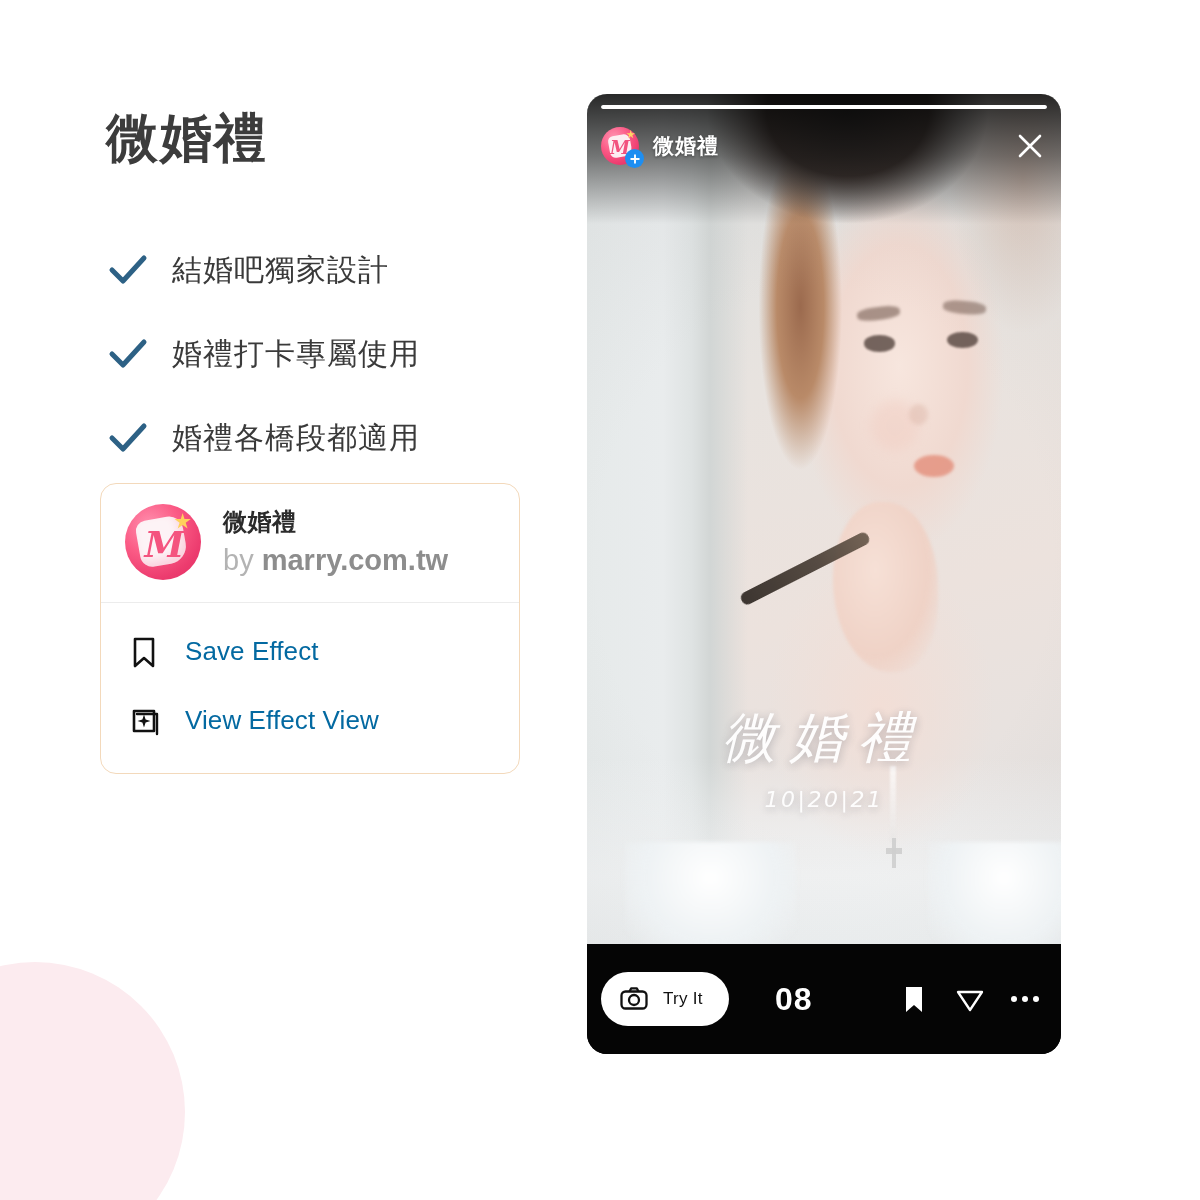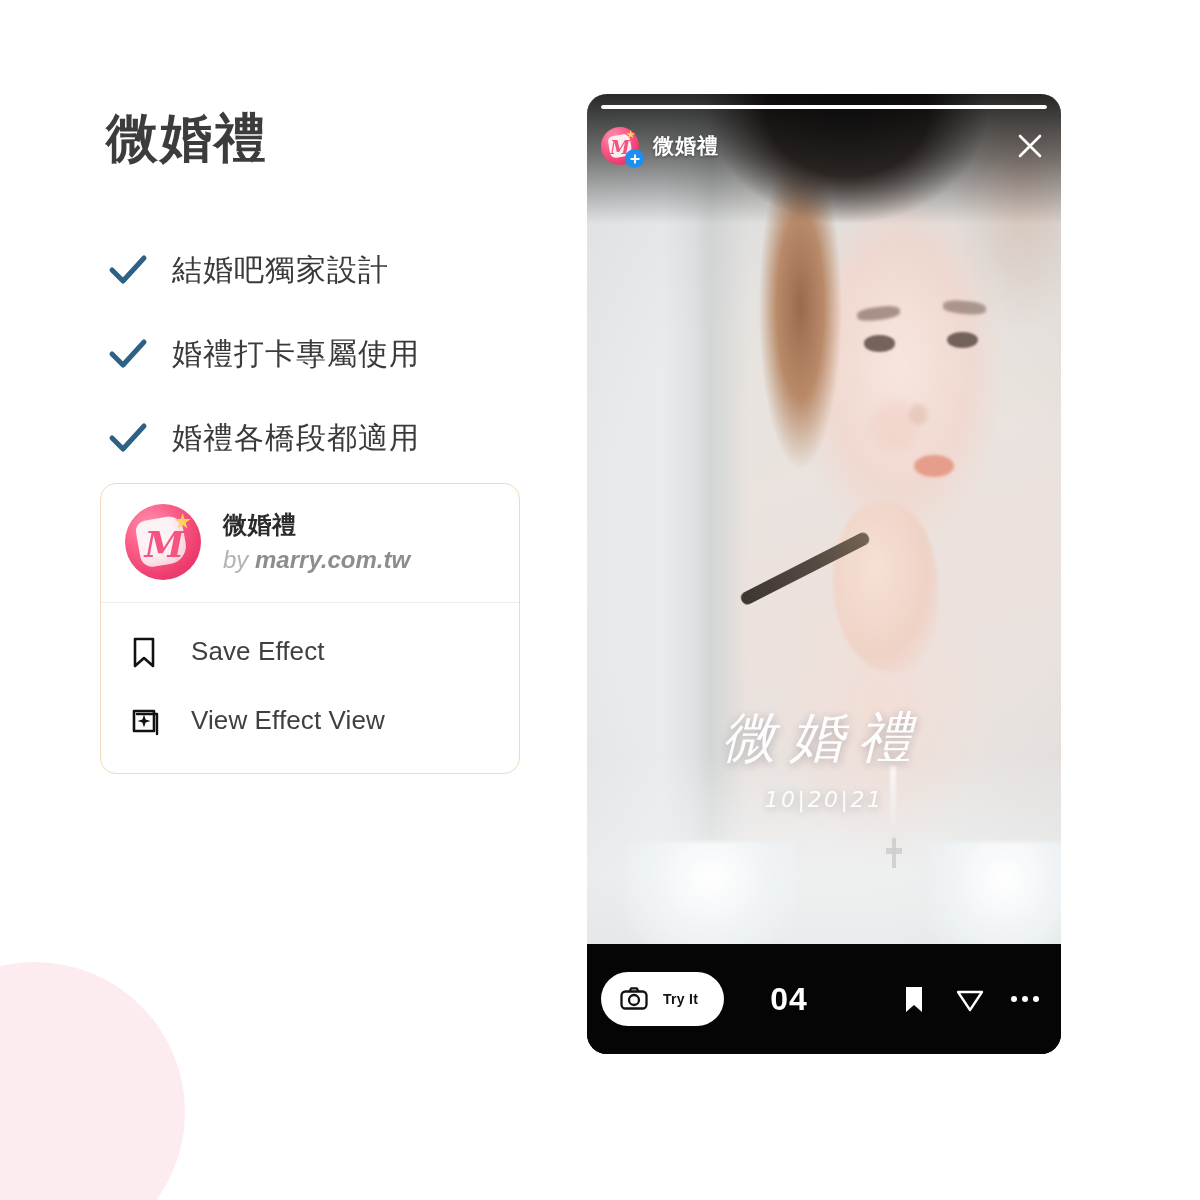--- a/index.html
+++ b/index.html
@@ -151,26 +151,25 @@
     justify-content: center;
   }
   .brand-name {
     font-size: 24px;
     font-weight: 700;
     color: #2b2b2b;
     letter-spacing: .5px;
     line-height: 1.3;
   }
   .brand-sub {
-    font-size: 24px;
+    font-size: 29px;
     margin-top: 5px;
     line-height: 1.25;
     color: #b3b3b3;
     font-weight: 400;
-    font-style: italic;
   }
   .brand-sub .domain {
     color: #8d8d8d;
     font-weight: 700;
   }
 
   .card-menu {
     padding: 14px 0 18px 0;
   }
   .menu-item {
@@ -180,23 +179,23 @@
     padding-left: 26px;
     cursor: pointer;
   }
   .menu-icon {
     width: 34px;
     height: 34px;
     flex: 0 0 34px;
     display: block;
   }
   .menu-label {
-    margin-left: 30px;
+    margin-left: 24px;
     font-size: 26px;
-    color: #404040;
+    color: #0369a1;
     letter-spacing: .1px;
   }
 
   
   .phone {
     position: absolute;
     left: 587px;
     top: 94px;
     width: 474px;
     height: 960px;
@@ -430,22 +429,22 @@
     display: flex;
     align-items: center;
     height: 54px;
     padding: 0 26px 0 18px;
     background: #ffffff;
     border-radius: 30px;
     cursor: pointer;
   }
   .tryit-label {
     margin-left: 14px;
-    font-size: 14px;
-    font-weight: 700;
+    font-size: 17px;
+    font-weight: 400;
     color: #111111;
     letter-spacing: .3px;
   }
   .counter {
     margin-left: 46px;
     color: #ffffff;
     font-size: 32px;
     font-weight: 700;
     letter-spacing: 1px;
   }
@@ -596,21 +595,21 @@
 
       <div class="tryit-btn">
         <svg width="30" height="30" viewBox="0 0 30 30">
           <rect x="2.5" y="7.5" width="25" height="17" rx="4" fill="none" stroke="#111" stroke-width="2.3"></rect>
           <path d="M10.5 7.5 L12.2 4.4 H17.8 L19.5 7.5" fill="none" stroke="#111" stroke-width="2.3" stroke-linejoin="round"></path>
           <circle cx="15" cy="16" r="5" fill="none" stroke="#111" stroke-width="2.3"></circle>
         </svg>
         <span class="tryit-label">Try It</span>
       </div>
 
-      <div class="counter">04</div>
+      <div class="counter">08</div>
 
       <div class="bottom-actions">
         <div class="act-btn">
           <svg width="30" height="30" viewBox="0 0 30 30">
             <path d="M7 3 H23 V28 L15 21 L7 28 Z" fill="#ffffff"></path>
           </svg>
         </div>
         <div class="act-btn">
           <svg width="30" height="30" viewBox="0 0 30 30">
             <path d="M3 8 H27 L15 26 Z" fill="none" stroke="#ffffff" stroke-width="2.3" stroke-linejoin="round"></path>

